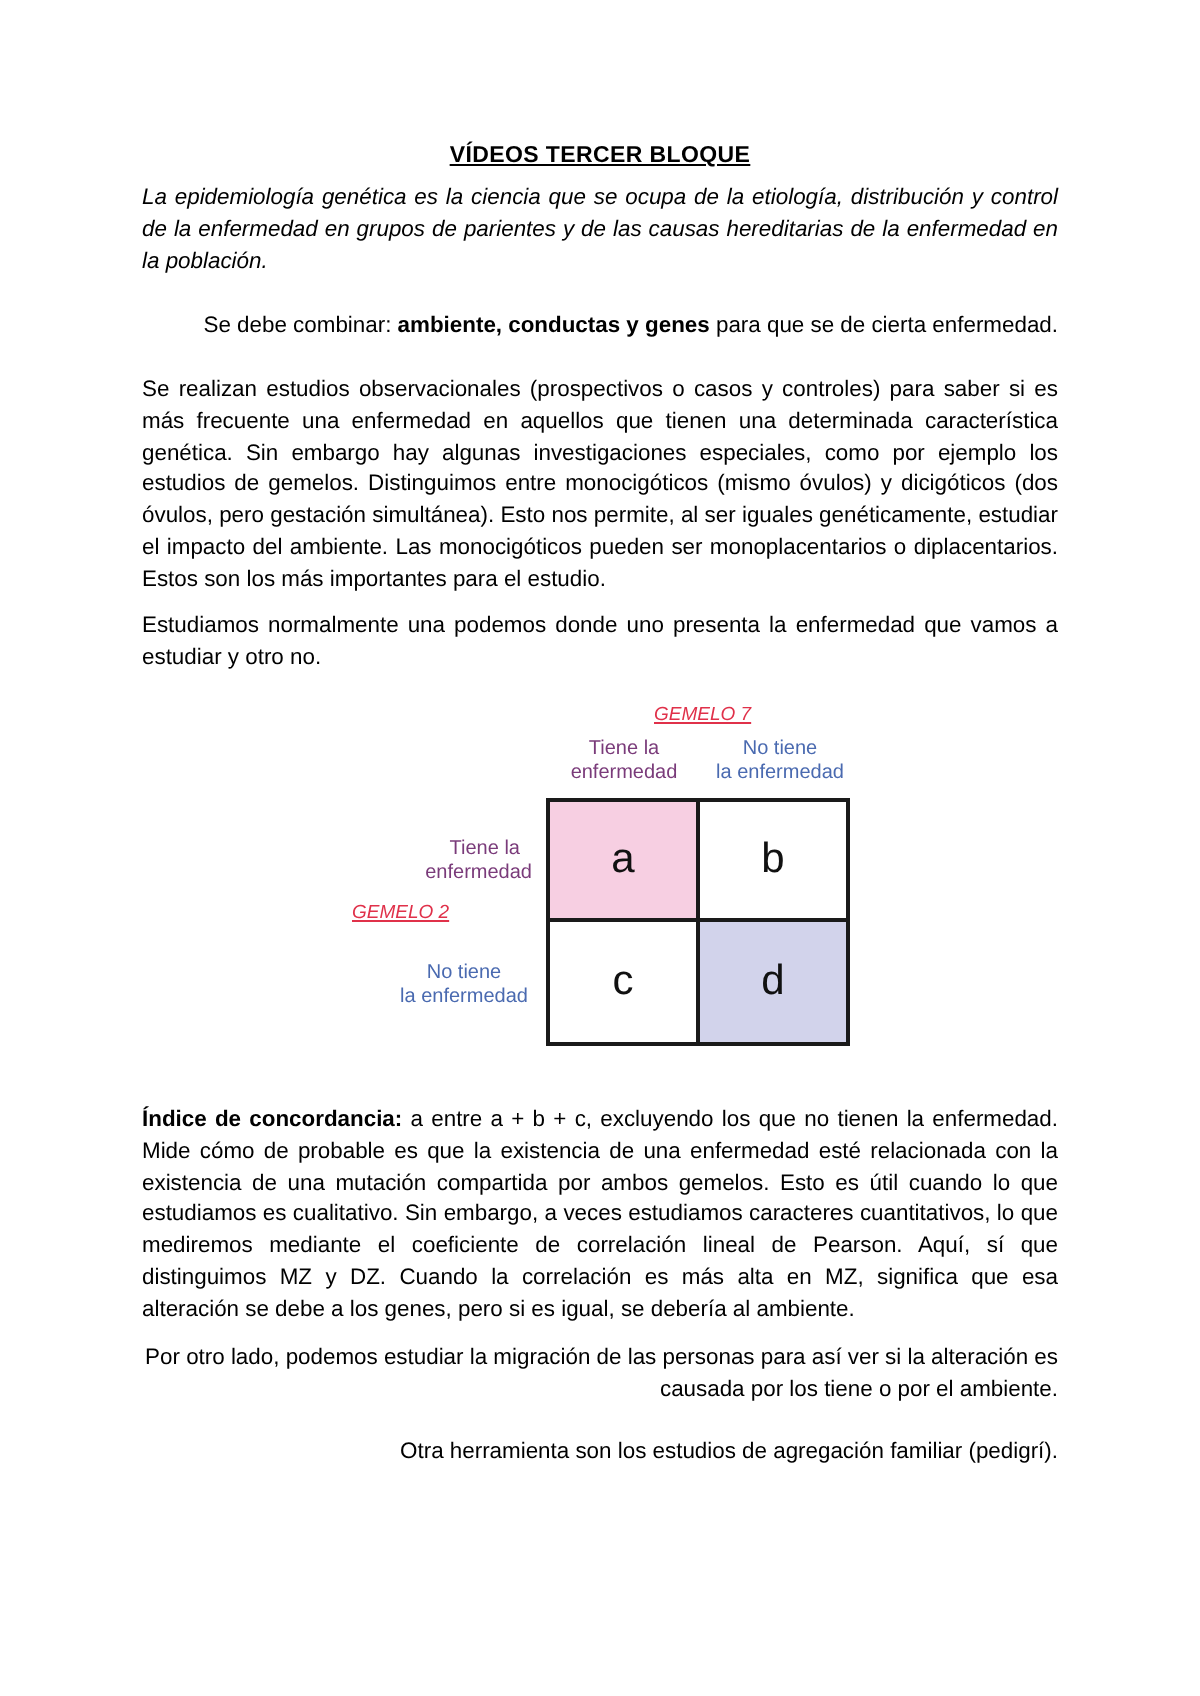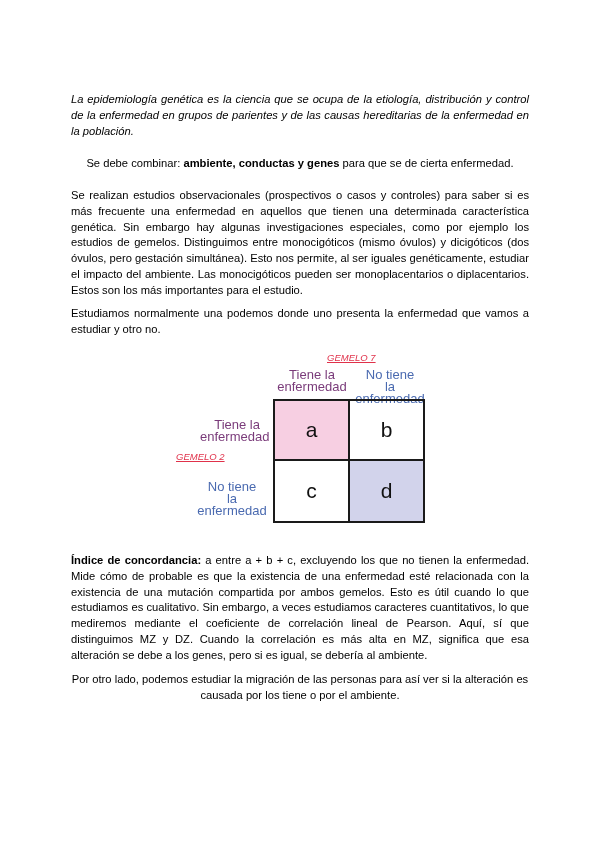--- a/index.html
+++ b/index.html
@@ -4,39 +4,40 @@
   <style>
     html, body { margin: 0; padding: 0; background: #ffffff; }
     body { width: 600px; height: 848px; position: relative; overflow: hidden;
            font-family: "Liberation Sans", sans-serif; color: #000; }
     .page { position: absolute; left: 0; top: 0; width: 600px; height: 848px; }
     .title { position: absolute; left: 0; width: 600px; top: 72px; text-align: center;
              font-weight: bold; font-size: 11.5px; text-decoration: underline; letter-spacing: 0.2px; }
     .para { position: absolute; left: 71px; width: 458px; font-size: 11.2px; line-height: 15.8px;
             text-align: justify; }
     .para b { font-weight: bold; }
-    .lj { text-align: center; }
+    .lj { text-align: right; }
 
     .grid { position: absolute; left: 273px; top: 399px; width: 152px; height: 124px;
             border: 2px solid #1a1a1a; box-sizing: border-box; }
     .cell { position: absolute; display: flex; align-items: center; justify-content: center;
             font-size: 21px; font-family: "Liberation Sans", sans-serif; color: #111; box-sizing: border-box; }
     .c-a { left: 0; top: 0; width: 75px; height: 60px; border-right: 2px solid #1a1a1a; border-bottom: 2px solid #1a1a1a; }
     .c-b { left: 75px; top: 0; width: 73px; height: 60px; border-bottom: 2px solid #1a1a1a; }
     .c-c { left: 0; top: 60px; width: 75px; height: 60px; border-right: 2px solid #1a1a1a; }
     .c-d { left: 75px; top: 60px; width: 73px; height: 60px; }
 
-    .lbl { position: absolute; font-size: 13px; line-height: 12px; text-align: center; }
+    .lbl { position: absolute; font-size: 10px; line-height: 12px; text-align: center; }
     .gem { position: absolute; font-size: 9.5px; font-style: italic; text-decoration: underline; }
   </style>
 </head>
 <body>
 
 <div class="page">
 
+  <div class="title">VÍDEOS TERCER BLOQUE</div>
 
   <p class="para" style="top:92px; margin:0;font-style:italic;">La epidemiología genética es la ciencia que se ocupa de la etiología, distribución y control de la enfermedad en grupos de parientes y de las causas hereditarias de la enfermedad en la población.</p>
 
   <p class="para lj" style="top:156px; margin:0;"><span>Se debe combinar: </span><b>ambiente, conductas y genes</b><span> para que se de cierta enfermedad.</span></p>
 
   <p class="para" style="top:188px; margin:0;">Se realizan estudios observacionales (prospectivos o casos y controles) para saber si es más frecuente una enfermedad en aquellos que tienen una determinada característica genética. Sin embargo hay algunas investigaciones especiales, como por ejemplo los estudios de gemelos. Distinguimos entre monocigóticos (mismo óvulos) y dicigóticos (dos óvulos, pero gestación simultánea). Esto nos permite, al ser iguales genéticamente, estudiar el impacto del ambiente. Las monocigóticos pueden ser monoplacentarios o diplacentarios. Estos son los más importantes para el estudio.</p>
 
   <p class="para" style="top:306px; margin:0;">Estudiamos normalmente una podemos donde uno presenta la enfermedad que vamos a estudiar y otro no.</p>
 
   <div>
@@ -68,13 +69,14 @@
       <div class="cell c-b">b</div>
       <div class="cell c-c">c</div>
       <div class="cell c-d" style="background: rgb(210, 211, 235);">d</div>
     </div>
   </div>
 
   <p class="para" style="top:553px; margin:0;"><b>Índice de concordancia:</b><span> a entre a + b + c, excluyendo los que no tienen la enfermedad. Mide cómo de probable es que la existencia de una enfermedad esté relacionada con la existencia de una mutación compartida por ambos gemelos. Esto es útil cuando lo que estudiamos es cualitativo. Sin embargo, a veces estudiamos caracteres cuantitativos, lo que mediremos mediante el coeficiente de correlación lineal de Pearson. Aquí, sí que distinguimos MZ y DZ. Cuando la correlación es más alta en MZ, significa que esa alteración se debe a los genes, pero si es igual, se debería al ambiente.</span></p>
 
   <p class="para lj" style="top:672px; margin:0;">Por otro lado, podemos estudiar la migración de las personas para así ver si la alteración es causada por los tiene o por el ambiente.</p>
 
+  <p class="para lj" style="top:719px; margin:0;">Otra herramienta son los estudios de agregación familiar (pedigrí).</p>
 </div>
 
 </body></html>

